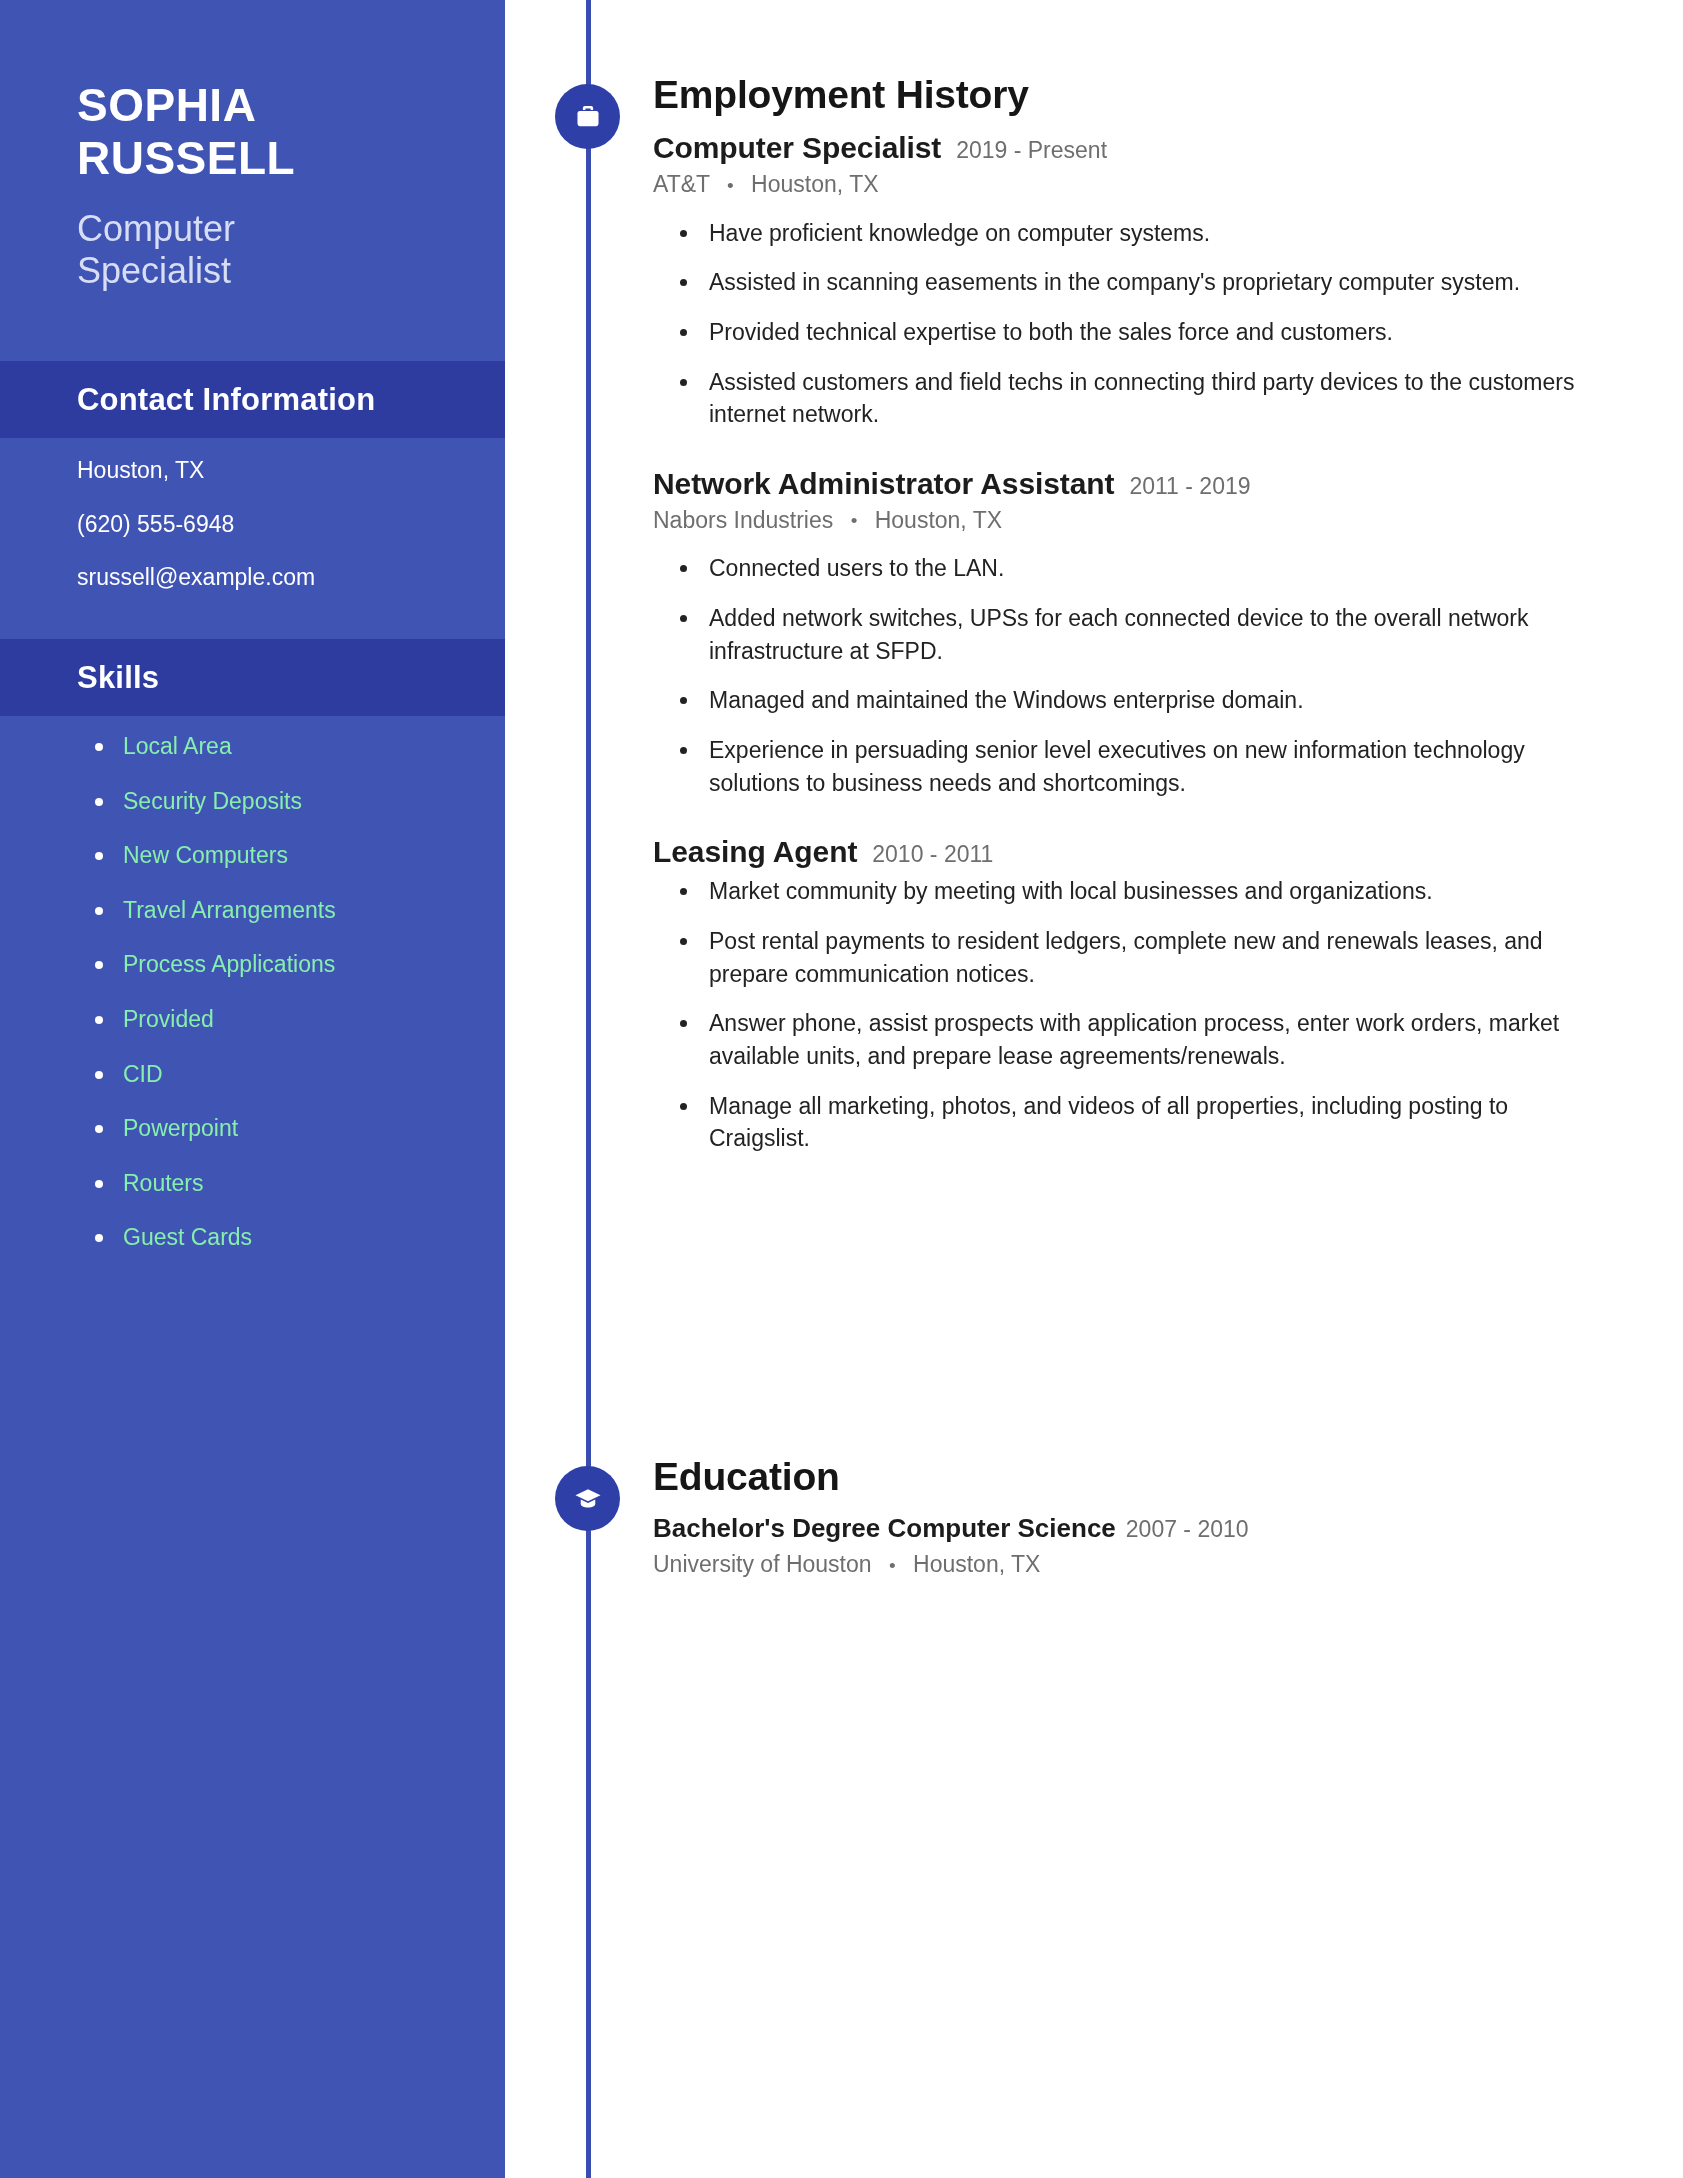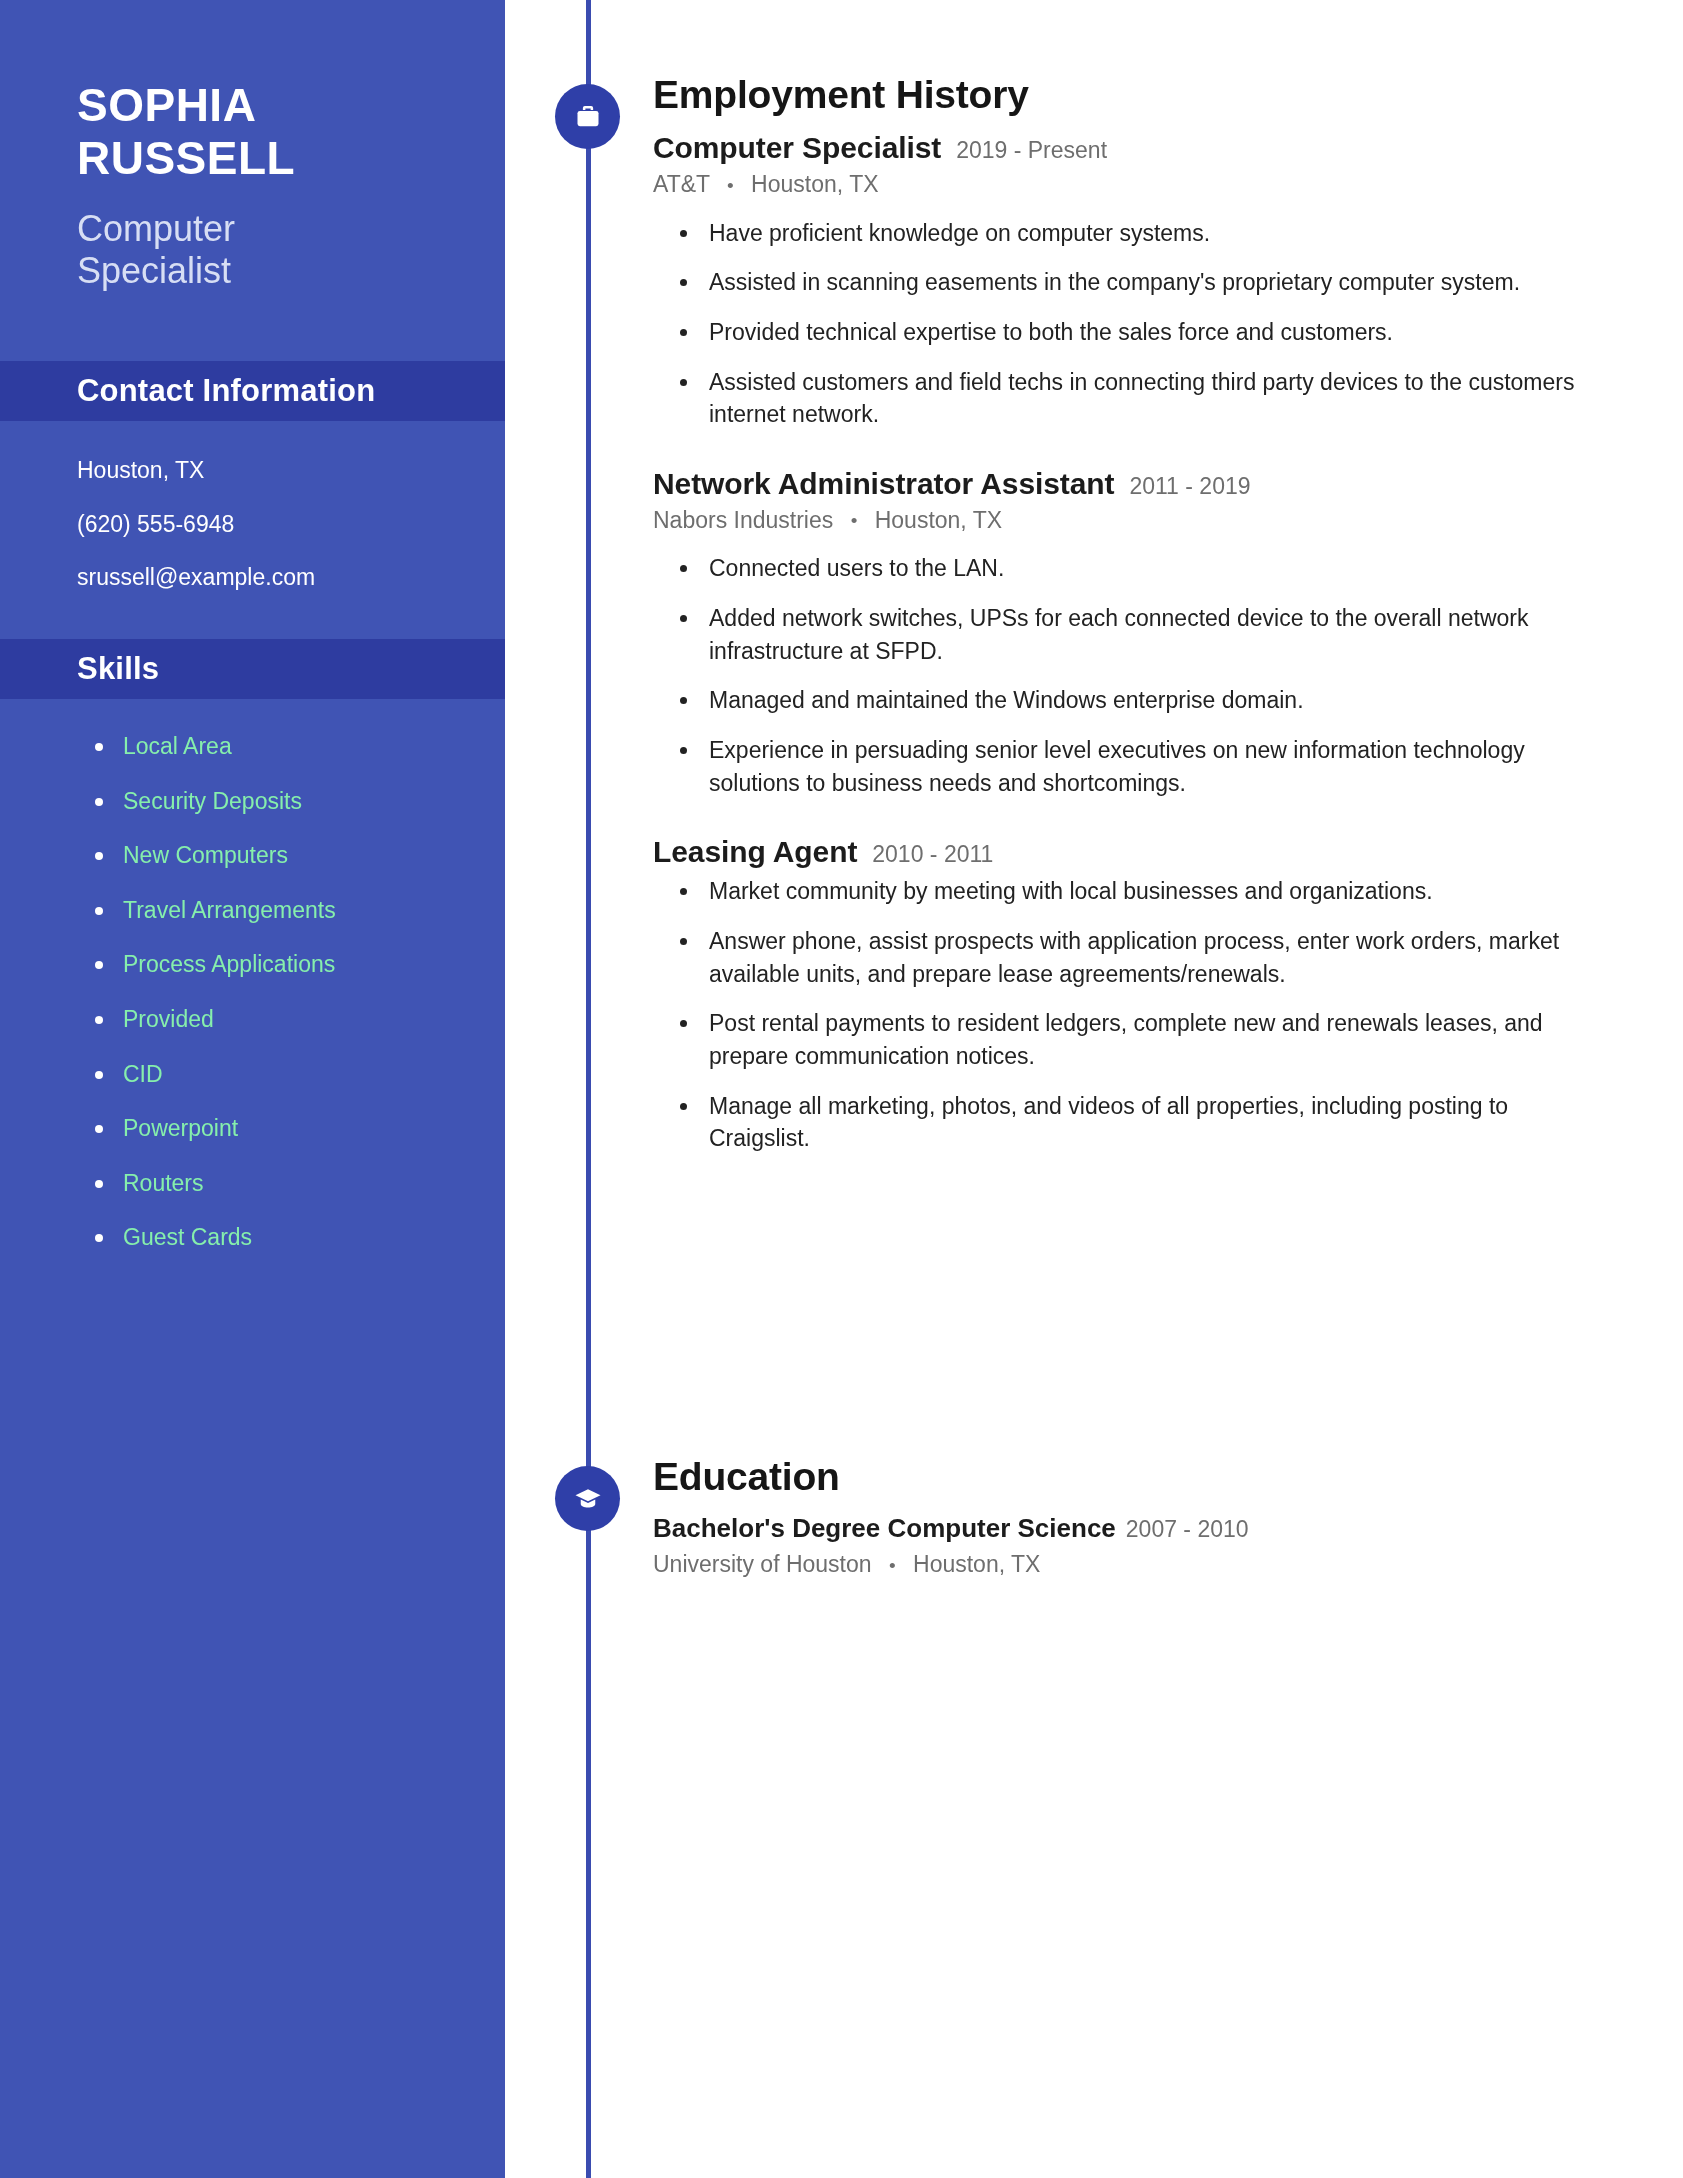--- a/index.html
+++ b/index.html
@@ -43,21 +43,21 @@
   .job-title {
     margin-top: 22px;
     font-size: 36px;
     font-weight: 400;
     line-height: 1.18;
     color: #d7def4;
   }
 
   .section-band {
     background: #2e3ca0;
-    height: 60px;
+    height: 77px;
     display: flex;
     align-items: center;
     padding-left: 77px;
   }
   .section-band-title {
     font-size: 31px;
     font-weight: 700;
     color: #ffffff;
     letter-spacing: 0.2px;
   }
@@ -321,22 +321,22 @@
         </ul>
       </div>
 
       <div class="entry">
         <div class="entry-head">
           <span class="entry-role">Leasing Agent</span>
           <span class="entry-dates">2010 - 2011</span>
         </div>
         <ul class="bullets">
           <li class="bullet">Market community by meeting with local businesses and organizations.</li>
+          <li class="bullet">Post rental payments to resident ledgers, complete new and renewals leases, and prepare communication notices.</li>
           <li class="bullet">Answer phone, assist prospects with application process, enter work orders, market available units, and prepare lease agreements/renewals.</li>
-          <li class="bullet">Post rental payments to resident ledgers, complete new and renewals leases, and prepare communication notices.</li>
           <li class="bullet">Manage all marketing, photos, and videos of all properties, including posting to Craigslist.</li>
         </ul>
       </div>
     </section>
 
     <div class="tl-badge" style="top:1466px;">
       <svg width="30" height="30" viewBox="0 0 24 24" aria-hidden="true">
         <path fill="#ffffff" d="M12 4.2 22 9l-10 4.8L2 9l10-4.8z"></path>
         <path fill="#ffffff" d="M6.2 12.4v3.5c0 1.6 2.6 2.9 5.8 2.9s5.8-1.3 5.8-2.9v-3.5L12 15.1l-5.8-2.7z"></path>
       </svg>

